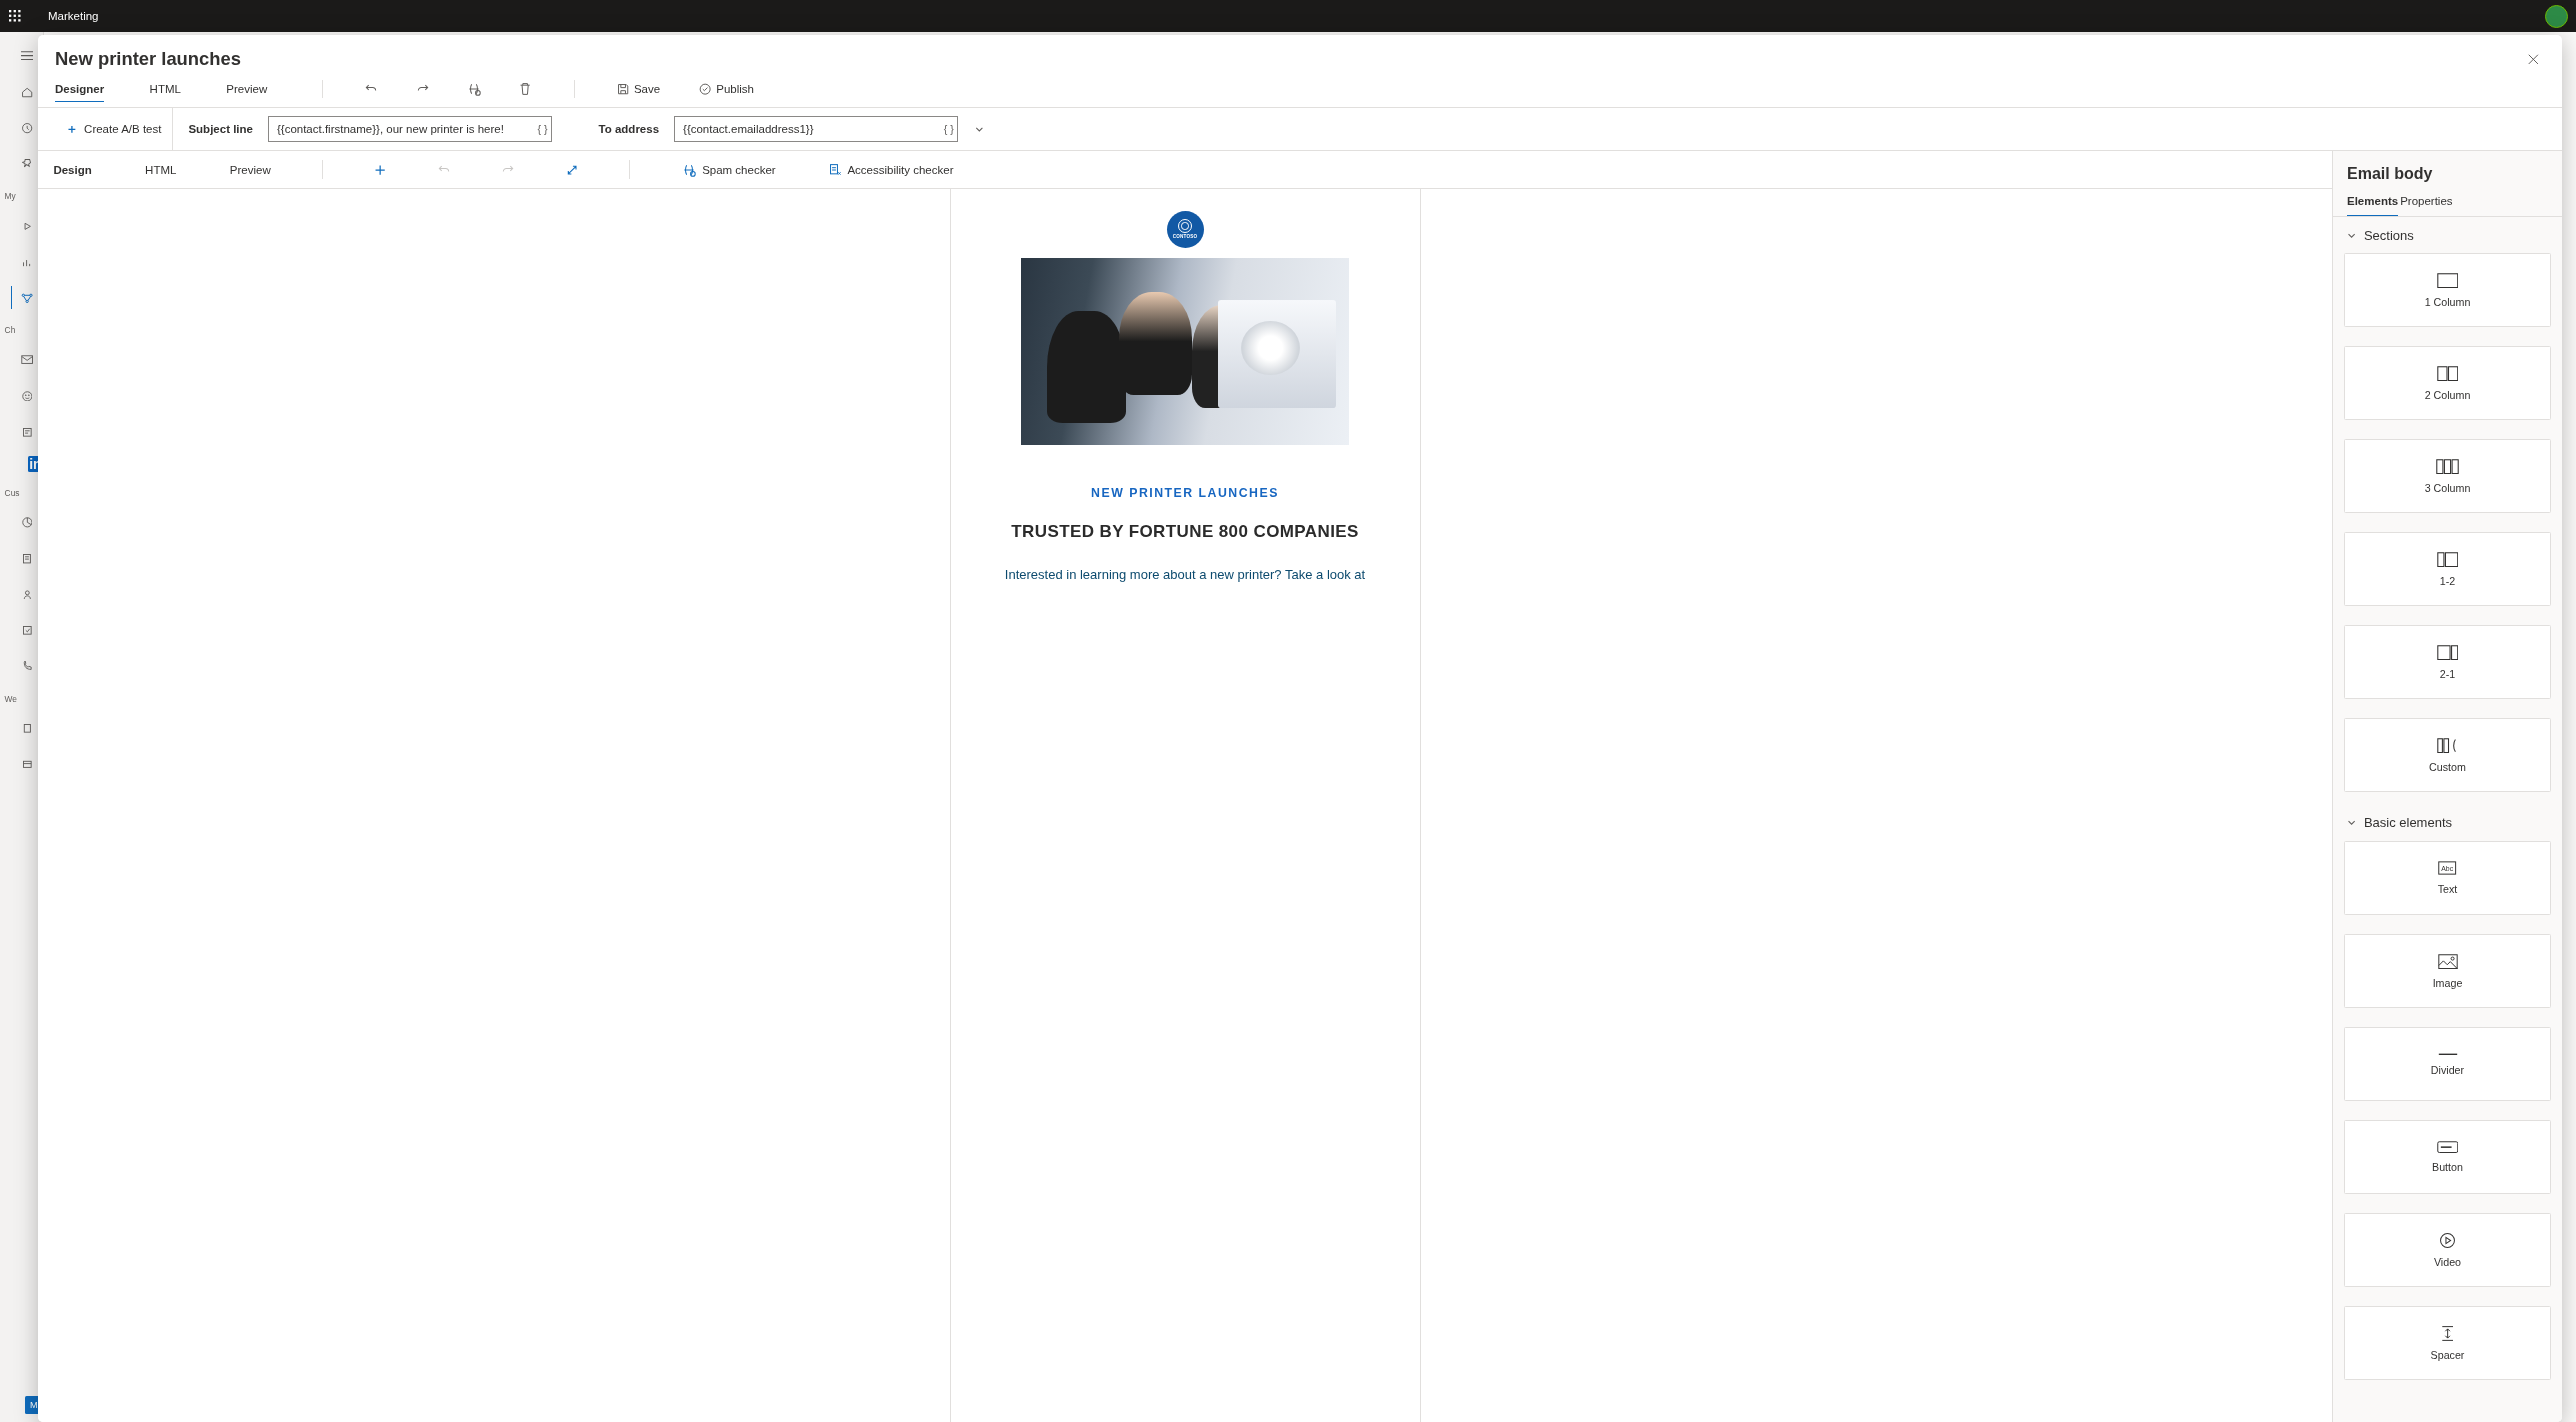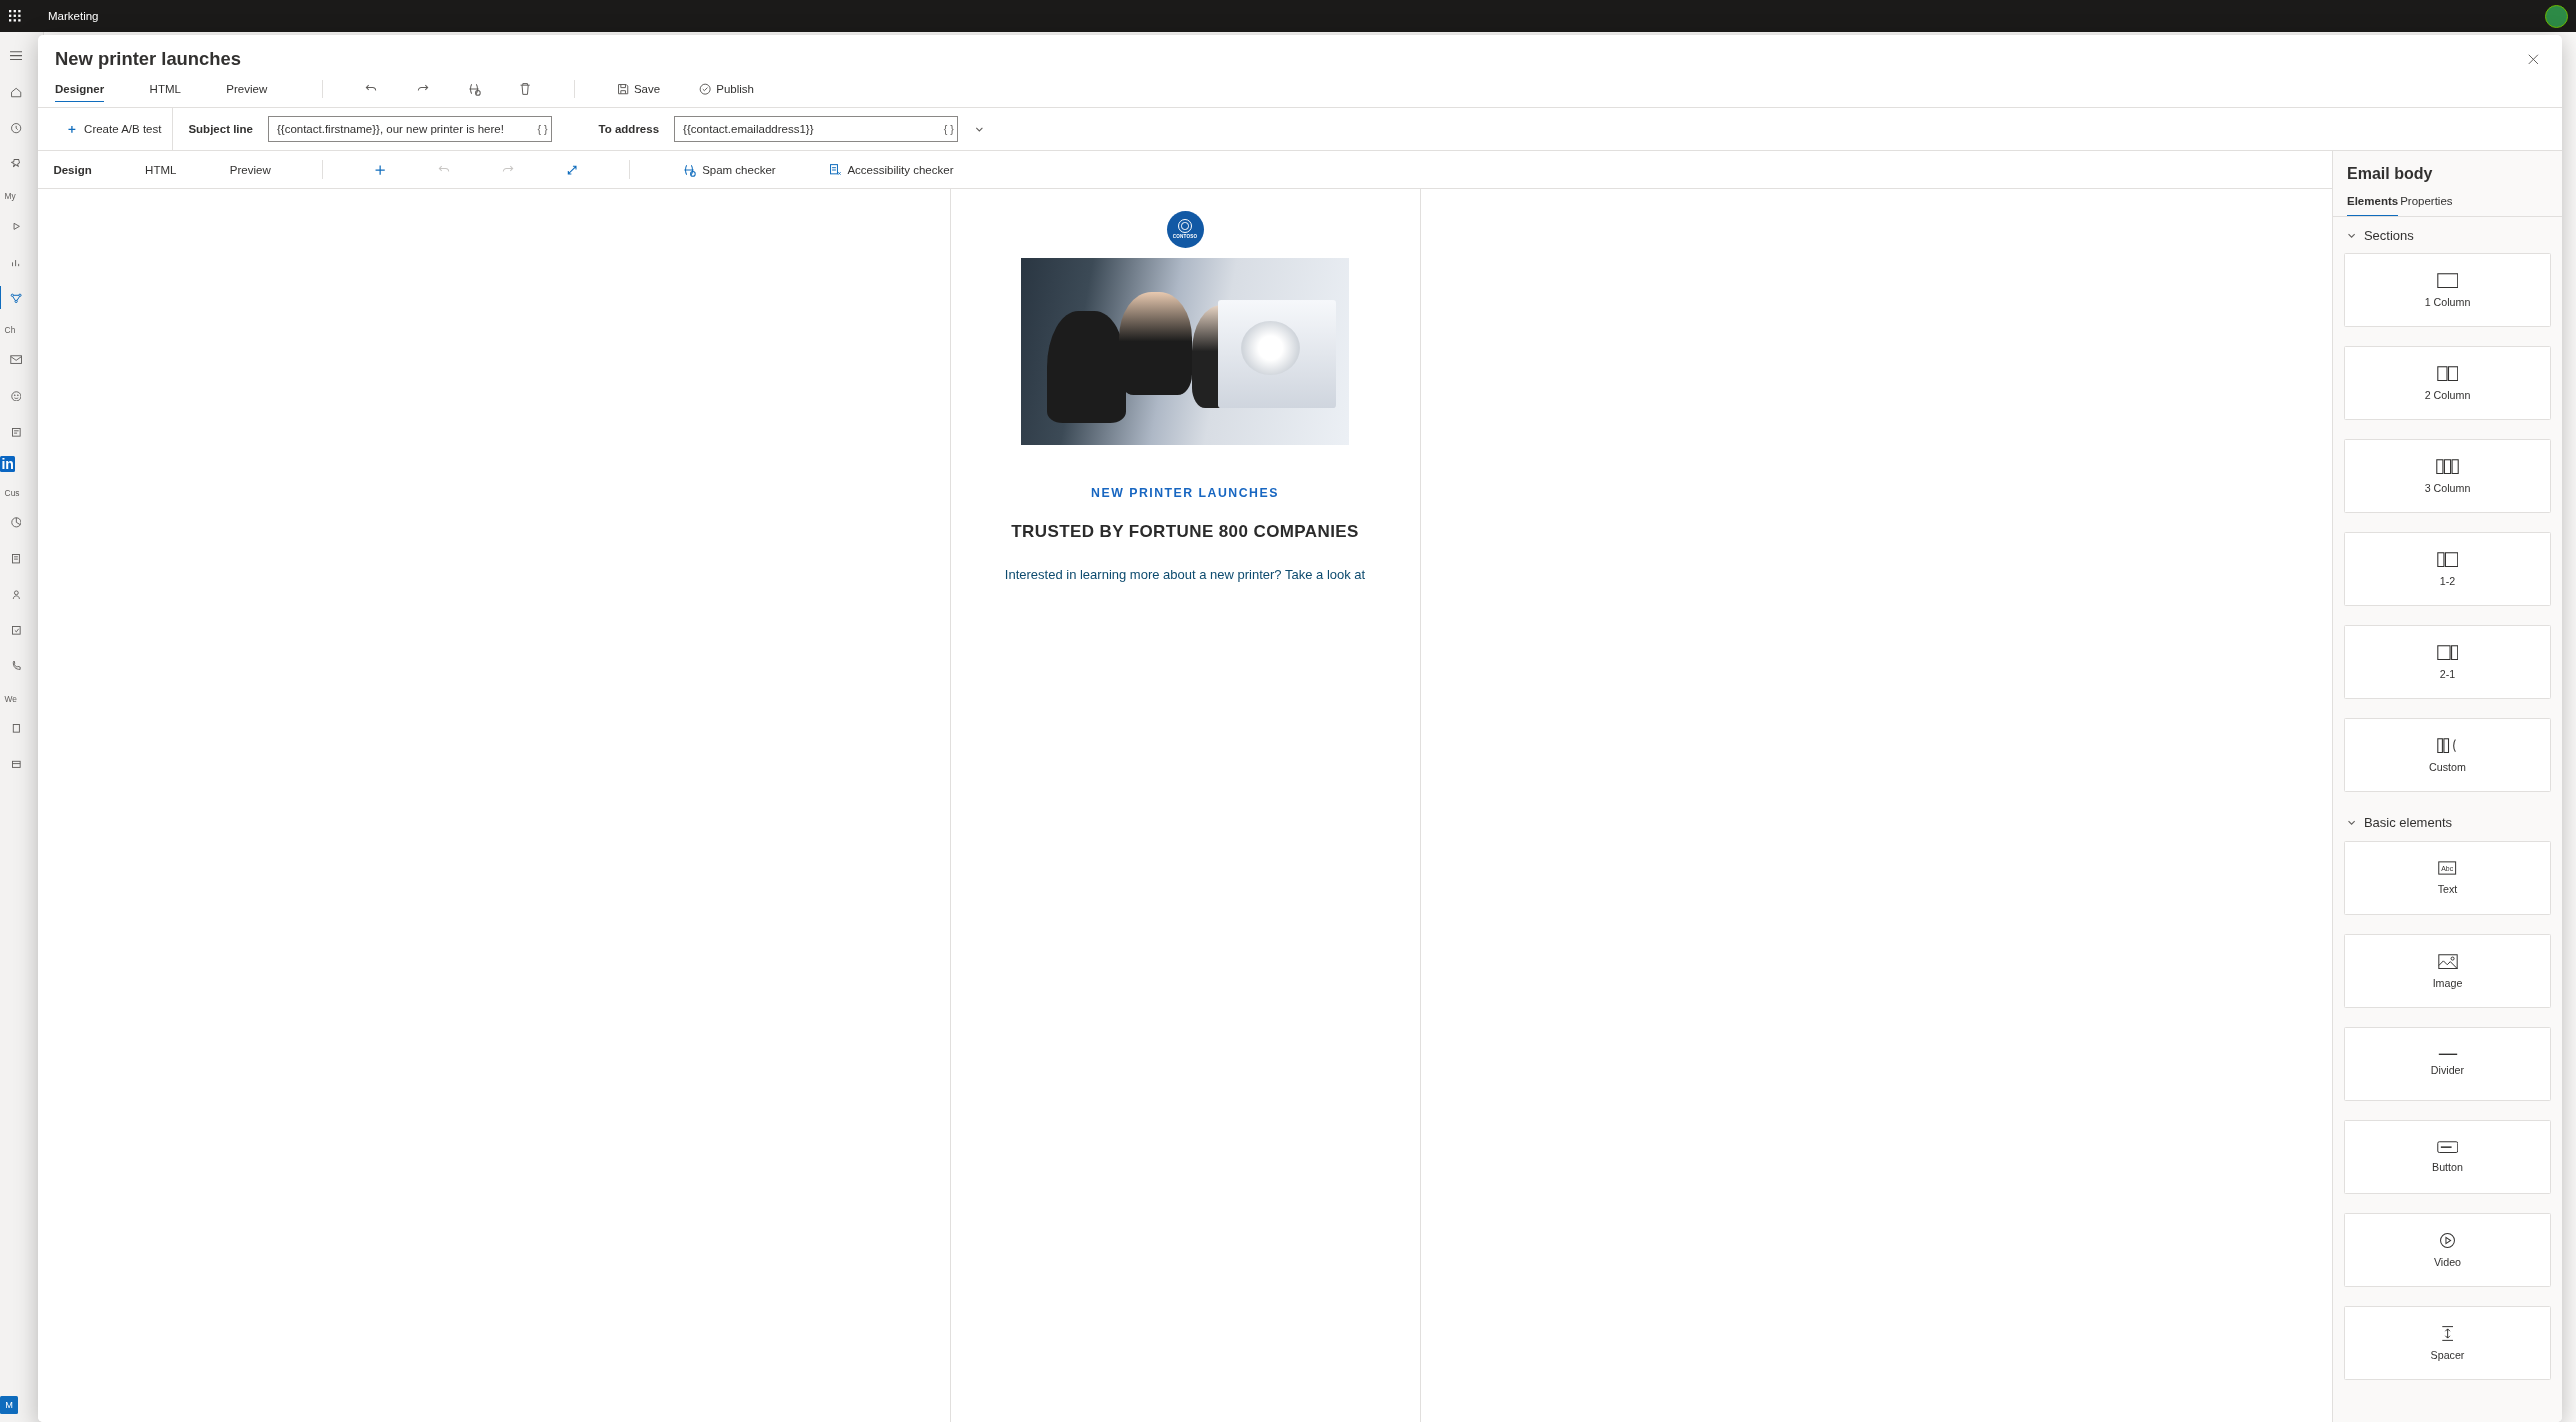--- a/index.html
+++ b/index.html
@@ -6,21 +6,21 @@
 html, body { width: 100%; height: 100%; background: #faf9f8; overflow: hidden; }
 
 
 .top-bar { height: 32px; background: #1b1a19; display: flex; align-items: center; padding: 0 7.7px; }
 .top-bar .waffle { width: 15.3px; height: 15.3px; color: #fff; display: flex; align-items: center; justify-content: center; cursor: pointer; }
 .top-bar .brand { color: #fff; font-size: 11.5px; margin-left: 25px; }
 .top-bar .spacer { flex: 1; }
 .top-bar .avatar { width: 23px; height: 23px; border-radius: 50%; background: #2d8a46; border: 1.5px solid #6bb700; }
 
 
-.rail { position: absolute; left: 0; top: 32px; bottom: 0; width: 44px; background: #f3f2f1; border-right: 0.8px solid #e1dfdd; display: flex; flex-direction: column; align-items: flex-start; padding-top: 12.3px; gap: 13px; }
+.rail { position: absolute; left: 0; top: 32px; bottom: 0; width: 44px; background: #f3f2f1; border-right: 0.8px solid #e1dfdd; display: flex; flex-direction: column; align-items: flex-end; padding-top: 12.3px; gap: 13px; }
 .rail .nav-icon { width: 32px; height: 23px; display:flex; align-items:center; justify-content:center; color:#605e5c; font-size:11.5px; cursor:pointer; }
 .rail .nav-icon.active { border-left: 1.5px solid #0f6cbd; color:#0f6cbd; }
 .rail .group-label { font-size: 8.4px; color:#605e5c; align-self:flex-start; padding-left:4.6px; margin-top:3.1px; }
 .rail .marketing-badge { margin-top:auto; width:18.4px; height:18.4px; background:#0f6cbd; color:#fff; font-size:9.2px; display:flex; align-items:center; justify-content:center; border-radius:1.5px; margin-bottom:7.7px;}
 
 
 .modal { position: absolute; top: 18.4px; left: 38px; right: 14px; bottom: 0; background: #fff; box-shadow: 0 4.6px 23px rgba(0,0,0,0.25); display:flex; flex-direction:column; border-radius:5px; overflow:hidden;margin-top:17px;}
 .modal-header { display:flex; align-items:center; padding: 12.3px 17px 1.5px 17px; }
 .modal-header h1 { font-size: 18.4px; font-weight:600; color:#323130; flex:1; }
 .close-x { width:23px; height:23px; display:flex; align-items:center; justify-content:center; color:#605e5c; cursor:pointer; font-size:12.3px;}

